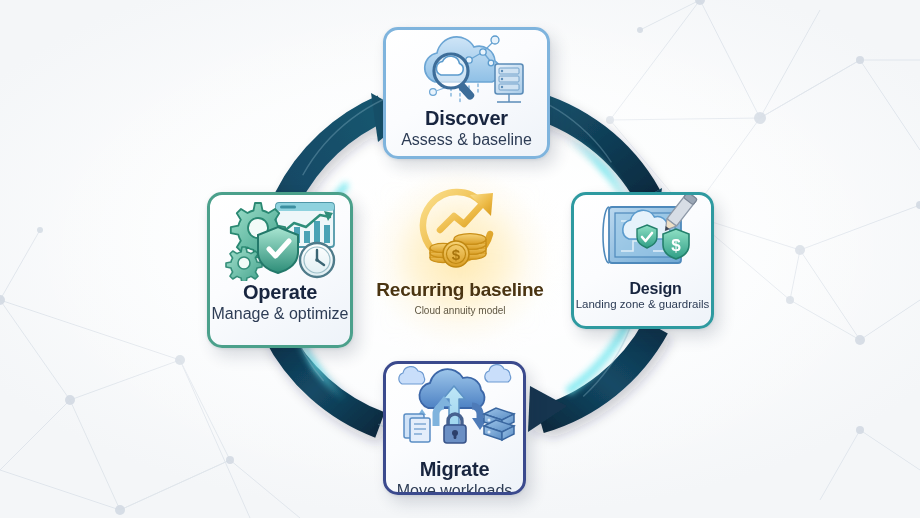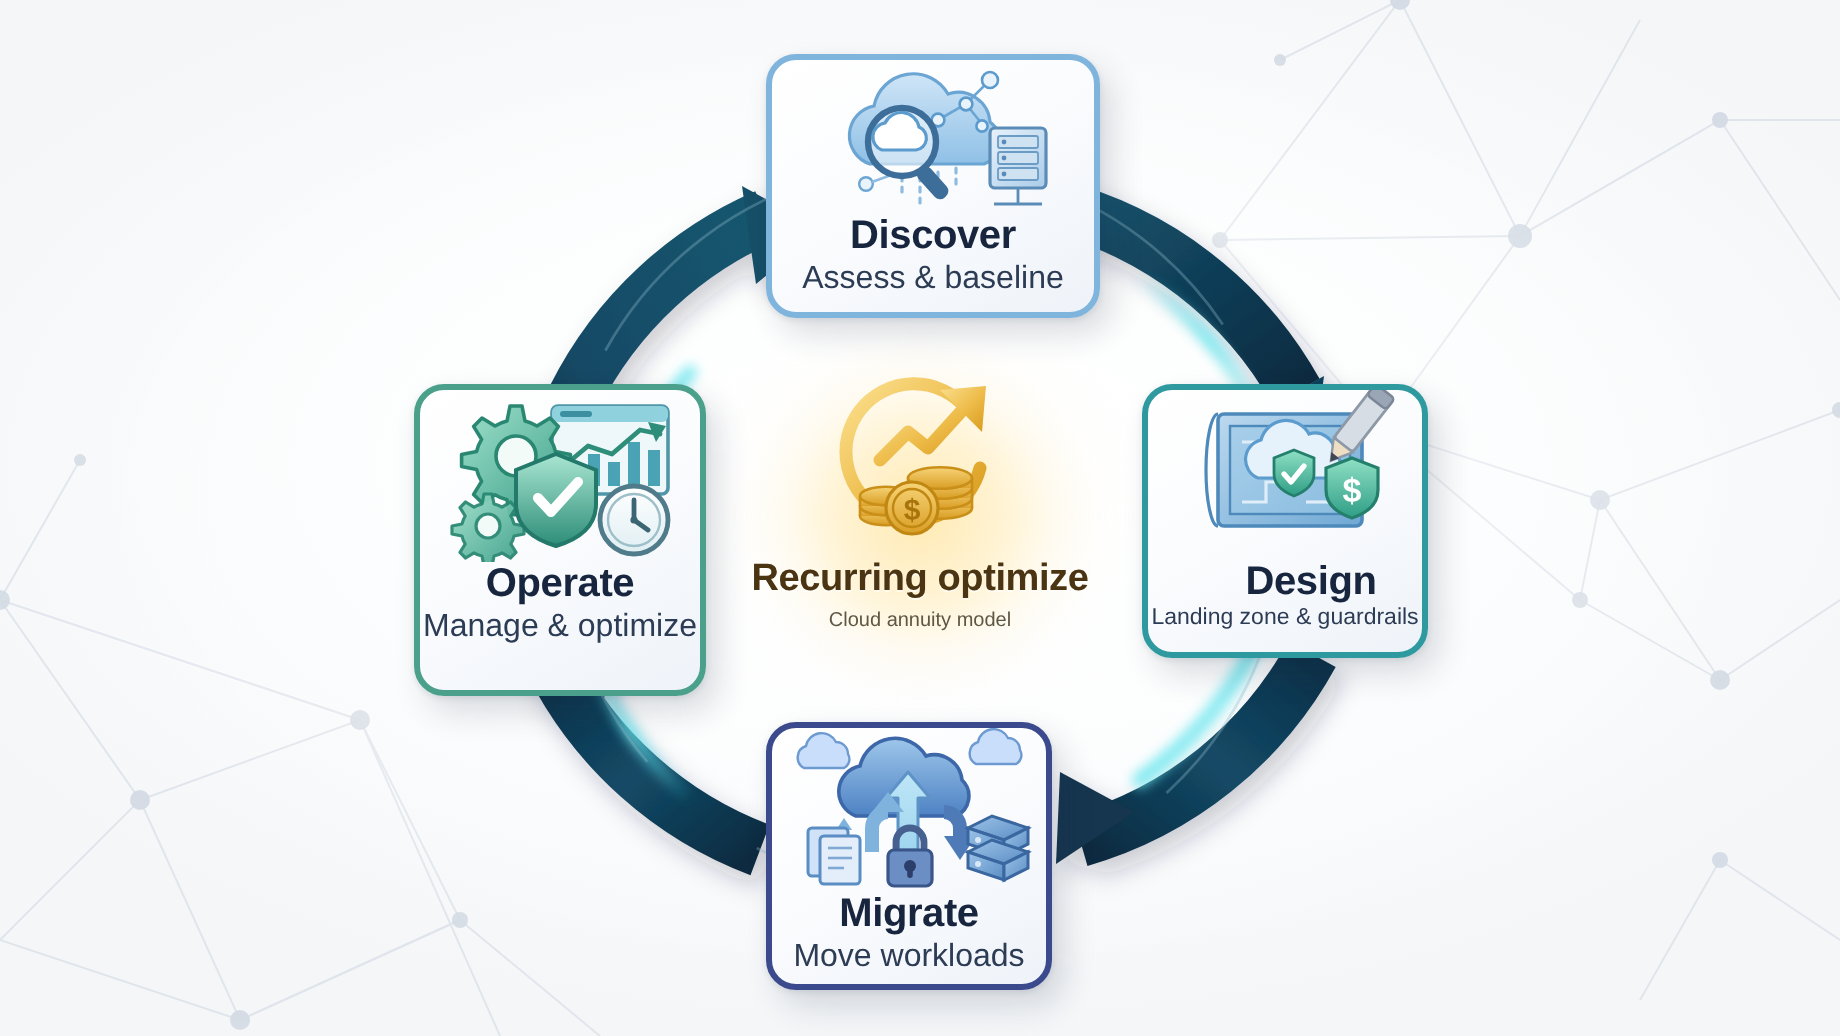--- a/index.html
+++ b/index.html
@@ -62,26 +62,26 @@
   .card-title{font-weight:bold;color:#18253f;letter-spacing:-.2px;white-space:nowrap;}
   .card-sub{color:#2d3c55;white-space:nowrap;}
 
   
   #card-discover{left:383px;top:27px;width:167px;height:132px;border:3px solid #7fb4dd;}
   #card-discover .card-title{font-size:20px;margin-top:-1px;}
   #card-discover .card-sub{font-size:16px;margin-top:1px;}
 
   
   #card-design{left:571px;top:192px;width:143px;height:137px;border:3px solid #2e9aa0;}
-  #card-design .card-title{font-size:20px;margin-top:1px;margin-left:26px;}
+  #card-design .card-title{font-size:16px;margin-top:1px;margin-left:26px;}
   #card-design .card-sub{font-size:11.5px;margin-top:0px;}
 
   
   #card-migrate{left:383px;top:361px;width:143px;height:134px;border:3px solid #3b4a8d;}
-  #card-migrate .card-title{font-size:20px;margin-top:0px;}
+  #card-migrate .card-title{font-size:20px;margin-top:12px;}
   #card-migrate .card-sub{font-size:16px;margin-top:1px;}
 
   
   #card-operate{left:207px;top:192px;width:146px;height:156px;border:3px solid #4ba08b;}
   #card-operate .card-title{font-size:20px;margin-top:0px;}
   #card-operate .card-sub{font-size:16px;margin-top:1px;}
 </style>
 </head>
 <body>
 
@@ -242,21 +242,21 @@
         <path d="M22 80 v-5 a13 4.6 0 0 0 26 0 v5" fill="url(#goldB)"></path>
         <ellipse cx="35" cy="75" rx="13" ry="4.6" fill="url(#goldB)"></ellipse>
         <path d="M22 75 v-5 a13 4.6 0 0 0 26 0 v5" fill="url(#goldB)"></path>
         <ellipse cx="35" cy="70" rx="13" ry="4.6" fill="url(#goldB)"></ellipse>
       </g>
 
       <circle cx="48" cy="76" r="13" fill="url(#goldB)" stroke="#c08812" stroke-width="1.6"></circle>
       <circle cx="48" cy="76" r="9.5" fill="none" stroke="#c08812" stroke-width="1.2"></circle>
       <text x="48" y="82" text-anchor="middle" font-family="Liberation Sans, sans-serif" font-size="15" font-weight="bold" fill="#a8740c">$</text>
     </svg>
-    <div class="hub-title">Recurring optimize</div>
+    <div class="hub-title">Recurring baseline</div>
     <div class="hub-sub">Cloud annuity model</div>
   </div>
 
   <div class="card" id="card-discover">
     <svg class="card-icon" width="120" height="78" viewBox="0 0 120 78">
       <defs>
         <linearGradient id="cl1" x1="0" y1="0" x2="0" y2="1">
           <stop offset="0%" stop-color="#cfe5f7"></stop>
             <stop offset="100%" stop-color="#8fc0e6"></stop>
         </linearGradient>

